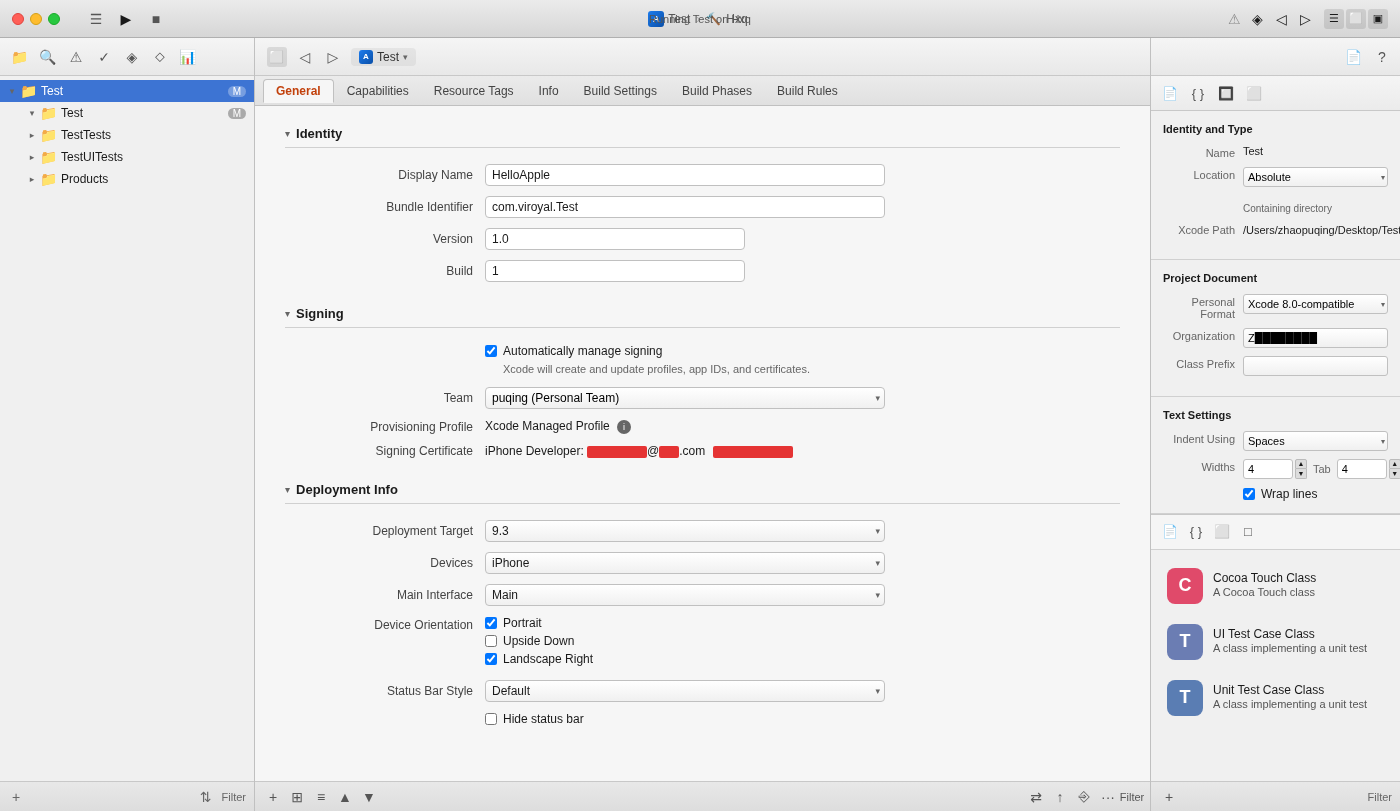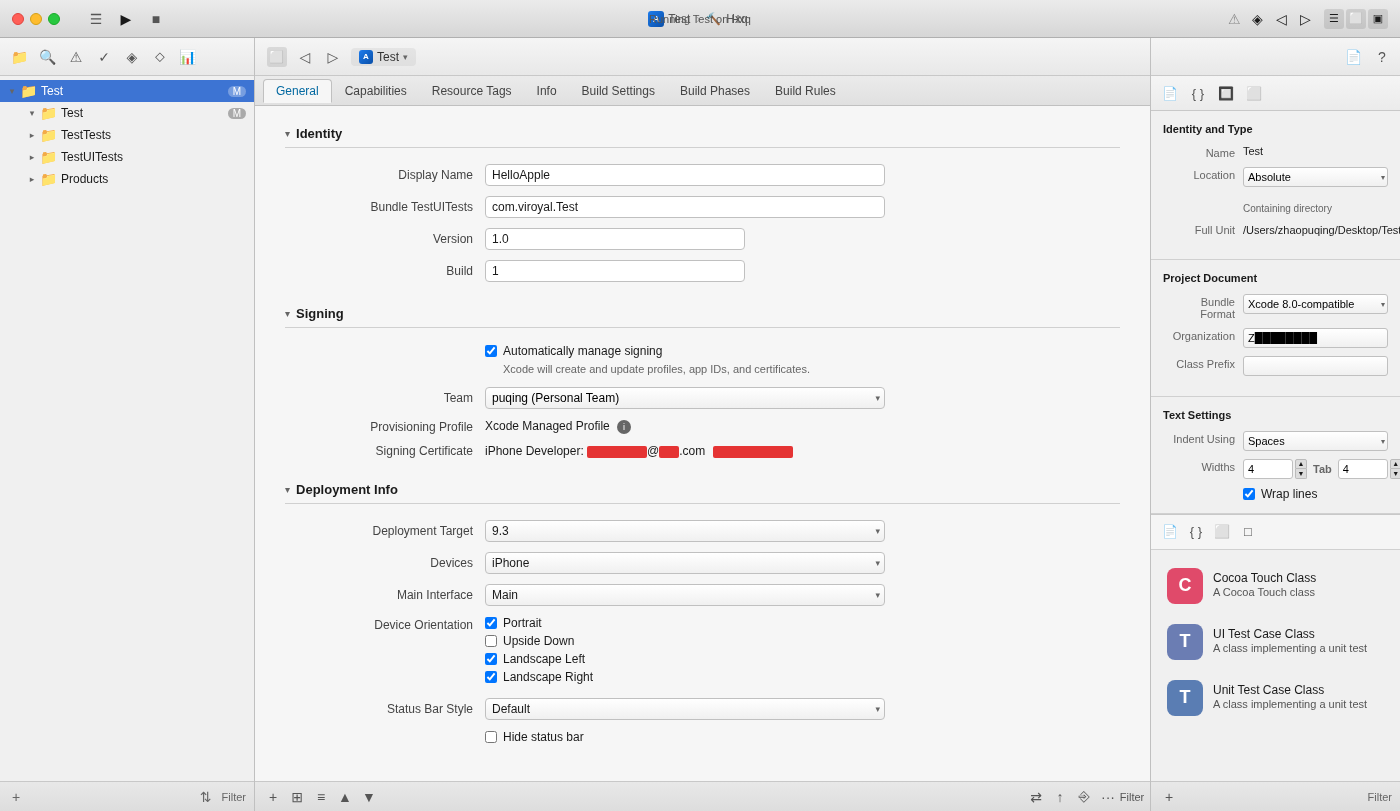--- a/index.html
+++ b/index.html
@@ -41,21 +41,21 @@
 
     
     .content-toolbar { height: 38px; background: linear-gradient(to bottom, #f5f5f5, #e8e8e8); border-bottom: 1px solid #c8c8c8; display: flex; align-items: center; padding: 0 12px; gap: 8px; }
     .toolbar-nav-btn { width: 20px; height: 20px; color: #555; font-size: 14px; cursor: pointer; display: flex; align-items: center; justify-content: center; }
     .target-selector { display: flex; align-items: center; gap: 4px; font-size: 12px; color: #333; background: rgba(0,0,0,0.05); padding: 2px 8px; border-radius: 4px; }
     .target-arrow { font-size: 9px; color: #666; }
 
     
     .tab-bar { height: 30px; background: linear-gradient(to bottom, #ebebeb, #e0e0e0); border-bottom: 1px solid #c0c0c0; display: flex; align-items: center; padding: 0 8px; gap: 1px; }
     .tab { padding: 4px 12px; font-size: 12px; color: #444; cursor: pointer; border-radius: 4px 4px 0 0; }
-    .tab.active { background: #f6f6f6; color: #0369a1; font-weight: 400; border: 1px solid #c0c0c0; border-bottom: 1px solid #f6f6f6; margin-bottom: -1px; }
+    .tab.active { background: #f6f6f6; color: #c2410c; font-weight: 700; border: 1px solid #c0c0c0; border-bottom: 1px solid #f6f6f6; margin-bottom: -1px; }
 
     
     .scroll-content { flex: 1; overflow-y: auto; padding: 20px 30px; }
 
     
     .section { margin-bottom: 24px; }
     .section-header { display: flex; align-items: center; gap: 6px; margin-bottom: 16px; padding-bottom: 6px; border-bottom: 1px solid #d0d0d0; }
     .section-arrow { font-size: 10px; color: #666; cursor: pointer; }
     .section-title { font-size: 13px; font-weight: 600; color: #1a1a1a; }
 
@@ -89,21 +89,21 @@
     .right-select-wrapper { position: relative; flex: 1; }
     .right-select { width: 100%; height: 20px; border: 1px solid #c0c0c0; border-radius: 3px; padding: 0 16px 0 4px; font-size: 11px; background: linear-gradient(to bottom, white, #f0f0f0); appearance: none; -webkit-appearance: none; }
     .right-select-arrow { position: absolute; right: 3px; top: 50%; transform: translateY(-50%); font-size: 8px; color: #666; pointer-events: none; }
     .full-path { font-size: 11px; color: #1a1a1a; line-height: 1.5; }
     .width-input { width: 50px; height: 20px; border: 1px solid #c0c0c0; border-radius: 3px; padding: 0 4px; font-size: 11px; }
     .width-with-stepper { display: flex; align-items: center; }
     .stepper { display: flex; flex-direction: column; margin-left: 2px; }
     .stepper-btn { width: 12px; height: 10px; background: #ddd; border: 1px solid #bbb; font-size: 7px; display: flex; align-items: center; justify-content: center; cursor: pointer; line-height: 1; }
     .stepper-btn:first-child { border-radius: 2px 2px 0 0; }
     .stepper-btn:last-child { border-radius: 0 0 2px 2px; border-top: none; }
-    .tab-label { font-size: 11px; color: #666; font-weight: bold; }
+    .tab-label { font-size: 11px; color: #666; }
     .wrap-row { display: flex; align-items: center; gap: 6px; margin-left: 80px; }
     .wrap-checkbox { width: 12px; height: 12px; }
 
     
     .templates-section { padding: 10px; flex: 1; }
     .template-item { display: flex; align-items: center; gap: 10px; padding: 8px 6px; border-radius: 6px; margin-bottom: 4px; }
     .template-icon { width: 36px; height: 36px; border-radius: 8px; display: flex; align-items: center; justify-content: center; font-size: 18px; font-weight: 700; color: white; flex-shrink: 0; }
     .template-icon-c { background: #e04a6a; }
     .template-icon-t { background: #6b7db3; }
     .template-icon-u { background: #5a7db3; }
@@ -251,21 +251,21 @@
           <span class="section-arrow">▾</span>
           <span class="section-title">Identity</span>
         </div>
         <div class="form-row">
           <span class="form-label">Display Name</span>
           <div class="form-control">
             <input class="text-input" type="text" value="HelloApple" style="">
           </div>
         </div>
         <div class="form-row">
-          <span class="form-label">Bundle TestUITests</span>
+          <span class="form-label">Bundle Identifier</span>
           <div class="form-control">
             <input class="text-input" type="text" value="com.viroyal.Test" style="">
           </div>
         </div>
         <div class="form-row">
           <span class="form-label">Version</span>
           <div class="form-control">
             <input class="text-input" type="text" style="width: 260px;" value="1.0">
           </div>
         </div>
@@ -360,24 +360,20 @@
             <div class="checkbox-row">
               <input type="checkbox" checked="" style="">
               <span class="checkbox-label">Portrait</span>
             </div>
             <div class="checkbox-row">
               <input type="checkbox" style="">
               <span class="checkbox-label">Upside Down</span>
             </div>
             <div class="checkbox-row">
               <input type="checkbox" checked="" style="">
-              <span class="checkbox-label">Landscape Left</span>
-            </div>
-            <div class="checkbox-row">
-              <input type="checkbox" checked="" style="">
               <span class="checkbox-label">Landscape Right</span>
             </div>
           </div>
         </div>
         <div class="form-row">
           <span class="form-label">Status Bar Style</span>
           <div class="select-wrapper" style="flex:1; max-width:400px;">
             <select class="text-input" style="width:100%; appearance:none; -webkit-appearance:none; padding-right:8px;">
               <option>Default</option>
             </select>
@@ -441,32 +437,32 @@
           <div class="right-select-wrapper">
             <select class="right-select">
               <option>Absolute</option>
             </select>
             <span class="right-select-arrow">▾</span>
           </div>
           <div style="font-size:10px; color:#666; margin-top:16px;">Containing directory</div>
         </div>
       </div>
       <div class="right-row">
-        <span class="right-label">Full Unit</span>
+        <span class="right-label">Xcode Path</span>
         <div style="flex:1; display:flex; align-items:flex-start; justify-content:space-between;">
           <span class="full-path">/Users/zhaopuqing/Desktop/Test/Test.xcodeproj</span>
 
         </div>
       </div>
     </div>
 
     <div class="right-section">
       <div class="right-section-title">Project Document</div>
       <div class="right-row">
-        <span class="right-label">Bundle Format</span>
+        <span class="right-label">Personal Format</span>
         <div class="right-select-wrapper">
           <select class="right-select">
             <option>Xcode 8.0-compatible</option>
           </select>
           <span class="right-select-arrow">▾</span>
         </div>
       </div>
       <div class="right-row">
         <span class="right-label">Organization</span>
         <input type="text" class="right-select" style="border: 1px solid rgb(192, 192, 192); border-radius: 3px; padding: 0px 4px; font-size: 11px; flex: 1 1 0%;" value="Z████████">

